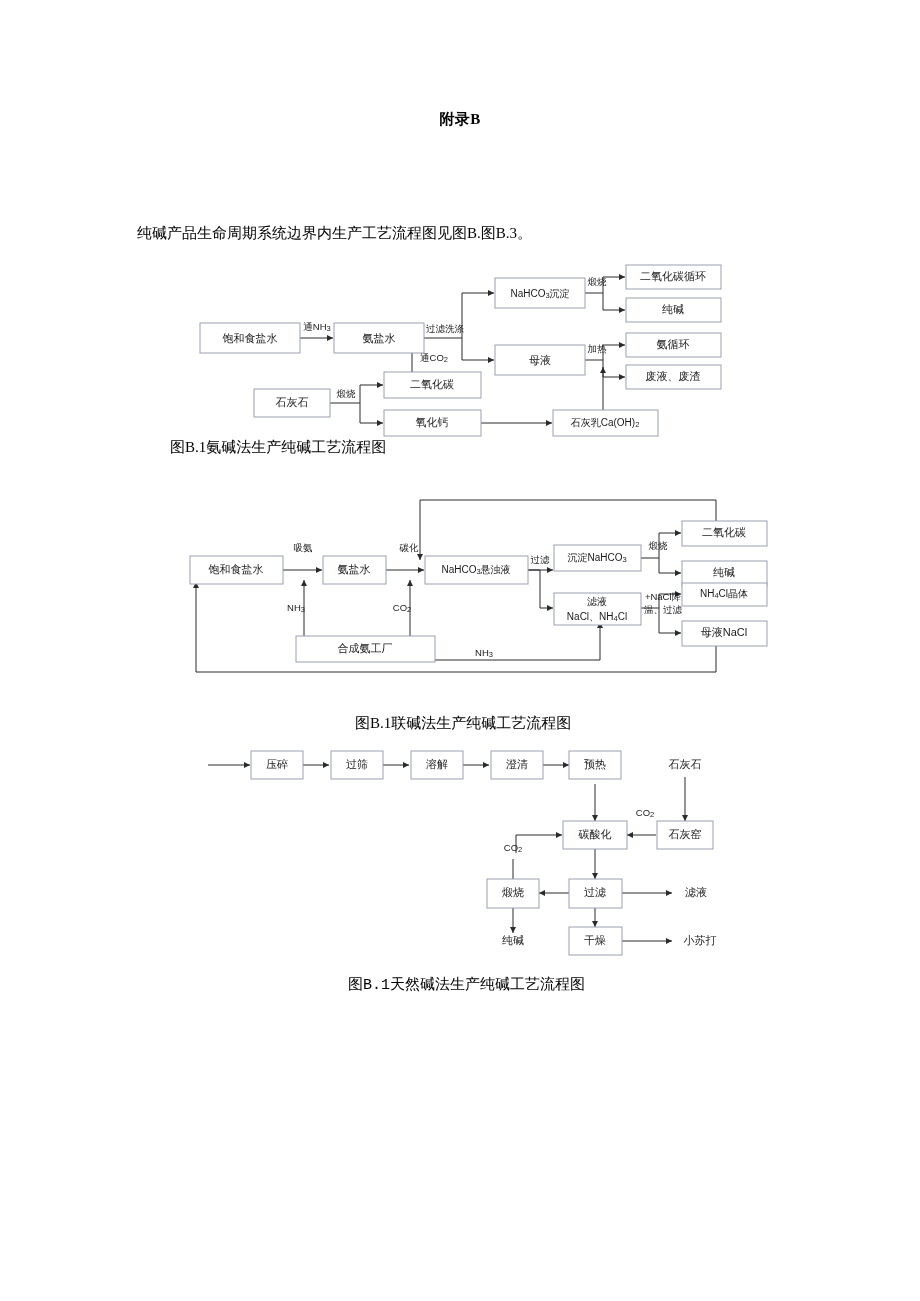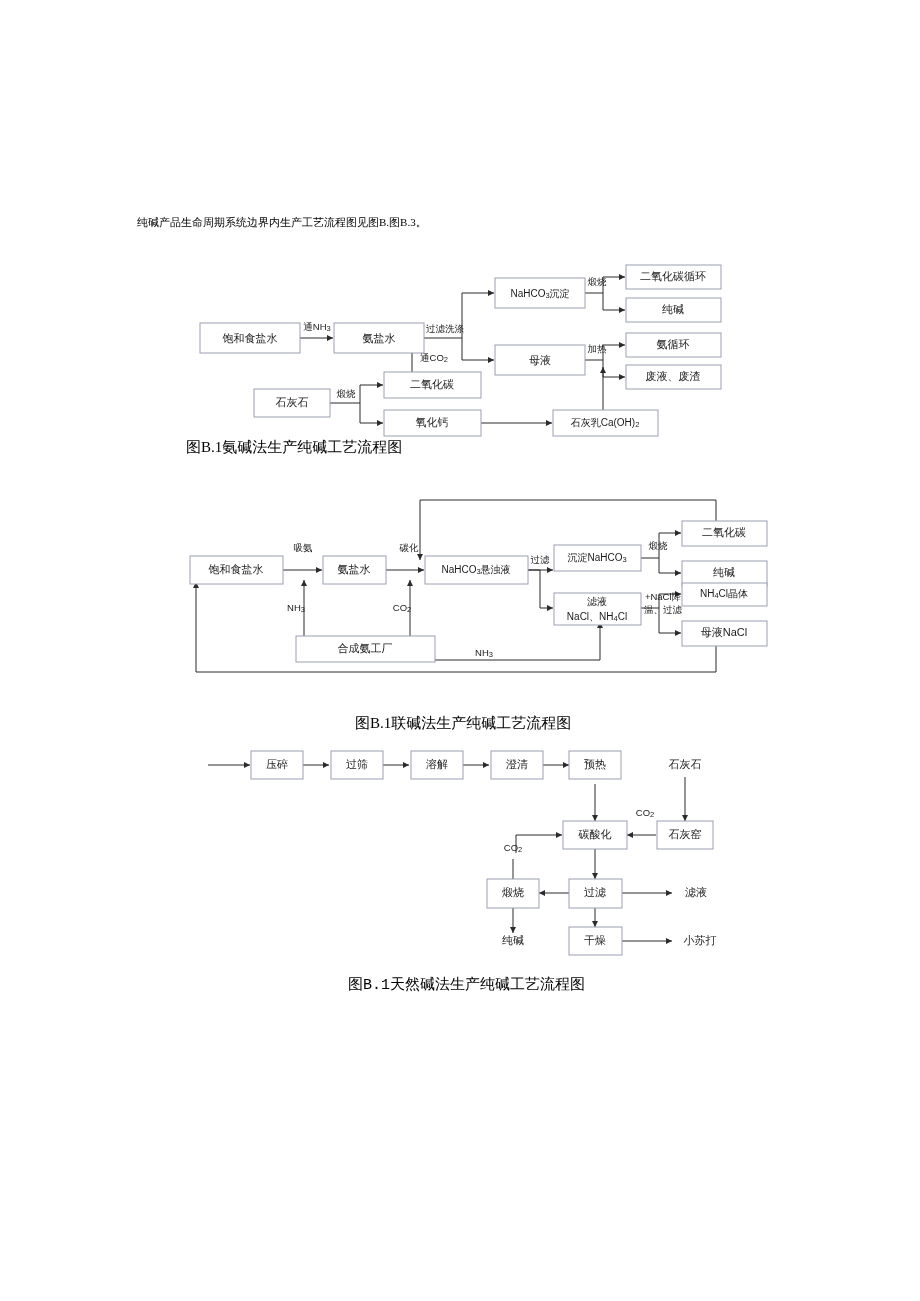--- a/index.html
+++ b/index.html
@@ -30,31 +30,31 @@
     text-align: center;
     font-size: 15px;
     letter-spacing: 0.3px;
   }
   .hd-b   { top: 110px; font-weight: 700; }
   .hd-sub { top: 142px; font-weight: 400; }
   .hd-ttl { top: 172px; font-weight: 400; }
   .para {
     position: absolute;
     left: 137px;
-    top: 215px;
-    font-size: 11px;
+    top: 224px;
+    font-size: 15px;
   }
 
   
   .cap {
     position: absolute;
     font-size: 15px;
     white-space: nowrap;
   }
-  .cap1 { left: 186px; top: 438px; }
+  .cap1 { left: 170px; top: 438px; }
   .cap2 { left: 355px; top: 694px; margin-top: 20px; }
   .cap3 { left: 348px; top: 975px; font-family: Liberation Mono, monospace; }
 
   
   .diagram {
     position: absolute;
     left: 0;
   }
   #fig1 { top: 255px; width: 920px; height: 185px; }
   #fig2 { top: 490px; width: 920px; height: 185px; }
@@ -95,20 +95,21 @@
     stroke: #2b2b2b;
     stroke-width: 1;
   }
   .sub { font-size: 7.5px; }
 </style>
 </head>
 <body>
 
 <div class="page">
 
+  <div class="hd hd-b">附录B</div>
   <div class="para">纯碱产品生命周期系统边界内生产工艺流程图见图B.图B.3。</div>
 
   <div class="diagram" id="fig1">
     <svg width="920" height="185" viewBox="0 0 920 185">
       <defs>
         <marker id="ar1" markerWidth="7" markerHeight="7" refX="6" refY="3" orient="auto">
           <path d="M0,0 L6,3 L0,6 z" fill="#2b2b2b"></path>
         </marker>
       </defs>
 

